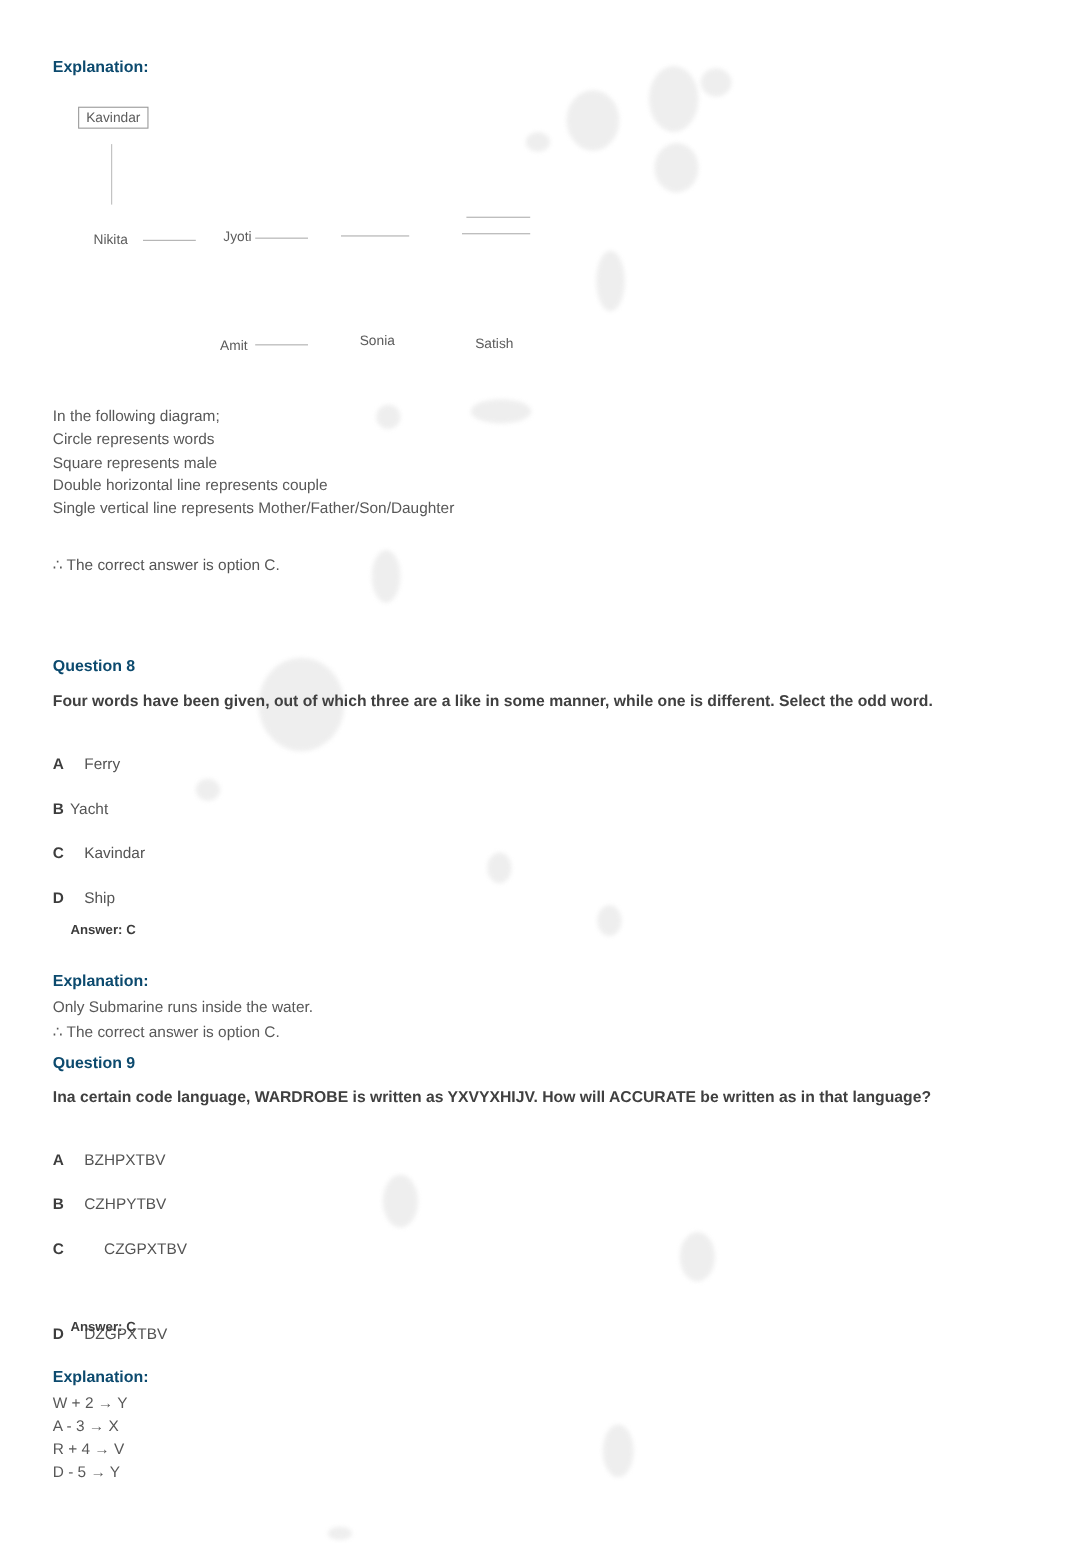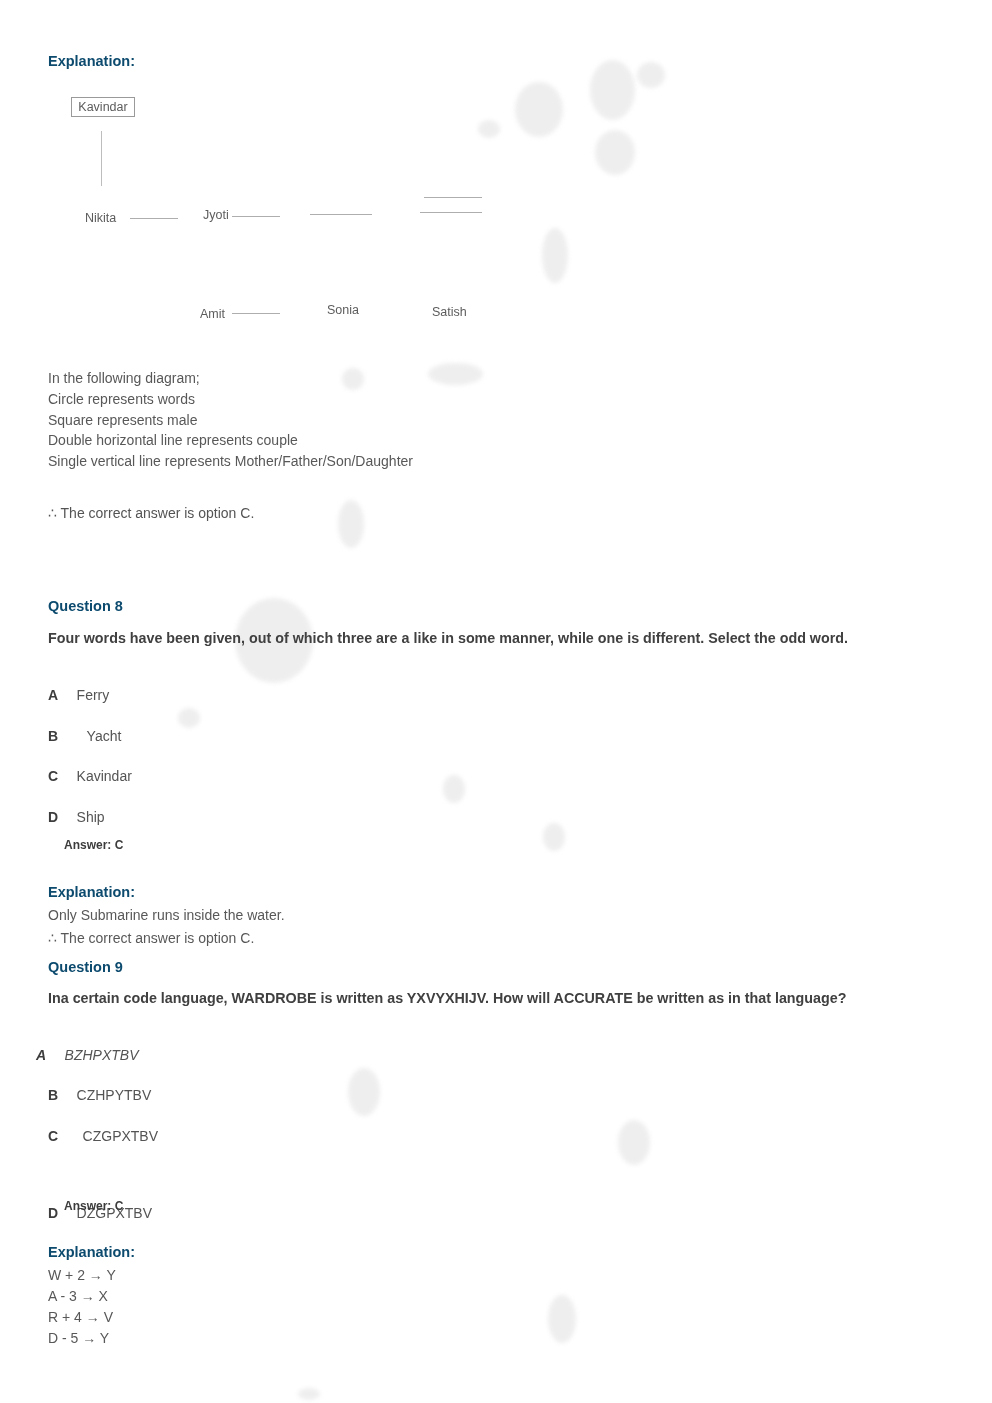--- a/index.html
+++ b/index.html
@@ -105,21 +105,21 @@
 
   <div class="abs h" style="left:48px;top:598px;">Question 8</div>
   <div class="abs qtext" style="left:48px;top:630px;">Four words have been given, out of which three are a like in some manner, while one is different. Select the odd word.</div>
 
   <div class="abs" style="left:48px;top:686px;">
     <span class="opt-letter">A</span>
     <span class="opt-text" style="margin-left:14px;">Ferry</span>
   </div>
   <div class="abs" style="left:48px;top:727px;">
     <span class="opt-letter">B</span>
-    <span class="opt-text" style="margin-left:24px;">Yacht</span>
+    <span class="opt-text" style="margin-left:1px;">Yacht</span>
   </div>
   <div class="abs" style="left:48px;top:767px;">
     <span class="opt-letter">C</span>
     <span class="opt-text" style="margin-left:14px;">Kavindar</span>
   </div>
   <div class="abs" style="left:48px;top:808px;">
     <span class="opt-letter">D</span>
     <span class="opt-text" style="margin-left:14px;">Ship</span>
   </div>
 
@@ -127,31 +127,31 @@
 
   <div class="abs h" style="left:48px;top:884px;">Explanation:</div>
   <div class="abs legend" style="left:48px;top:905px;">
     <div>Only Submarine runs inside the water.</div>
     <div style="margin-top:2px;">∴ The correct answer is option C.</div>
   </div>
 
   <div class="abs h" style="left:48px;top:959px;">Question 9</div>
   <div class="abs qtext" style="left:48px;top:990px;">Ina certain code language, WARDROBE is written as YXVYXHIJV. How will ACCURATE be written as in that language?</div>
 
-  <div class="abs" style="left:36px;top:1046px;font-style:italic;">
+  <div class="abs" style="left:48px;top:1046px;">
     <span class="opt-letter">A</span>
     <span class="opt-text" style="margin-left:14px;">BZHPXTBV</span>
   </div>
   <div class="abs" style="left:48px;top:1086px;">
     <span class="opt-letter">B</span>
     <span class="opt-text" style="margin-left:14px;">CZHPYTBV</span>
   </div>
   <div class="abs" style="left:48px;top:1127px;">
     <span class="opt-letter">C</span>
-    <span class="opt-text" style="margin-left:20px;text-align:right;">CZGPXTBV</span>
+    <span class="opt-text" style="margin-left:32px;text-align:right;">CZGPXTBV</span>
   </div>
   <div class="abs" style="left:48px;top:1168px;margin-top:36px;">
     <span class="opt-letter">D</span>
     <span class="opt-text" style="margin-left:14px;">DZGPXTBV</span>
   </div>
 
   <div class="abs answer" style="left:64px;top:1199px;">Answer: C</div>
 
   <div class="abs h" style="left:48px;top:1244px;">Explanation:</div>
   <div class="abs codeblock" style="left:48px;top:1265px;">

